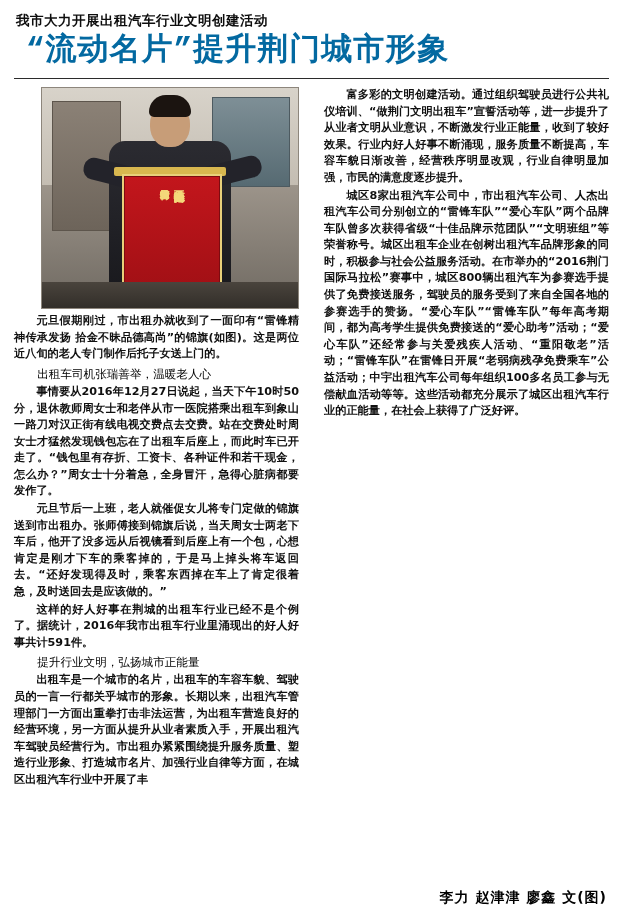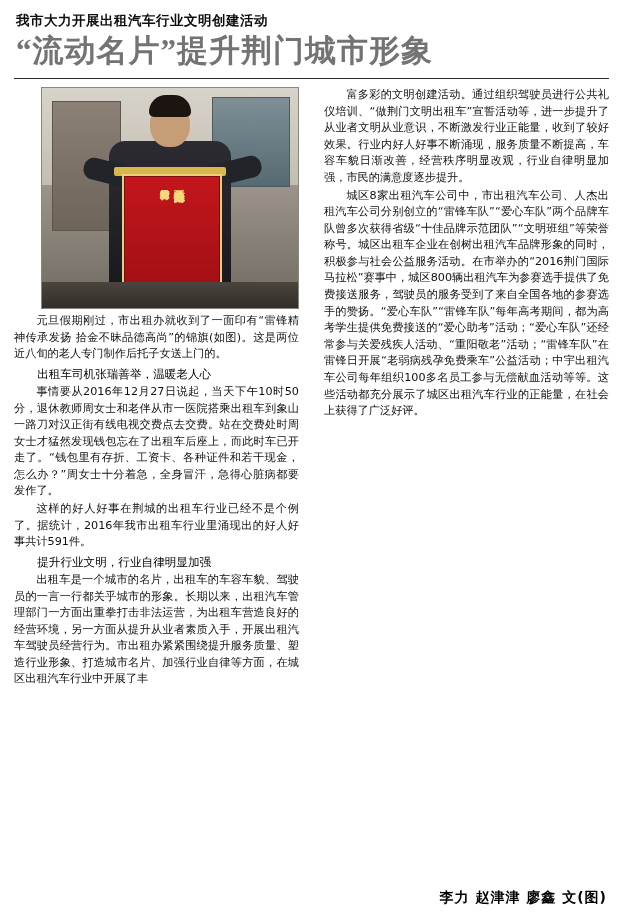--- a/index.html
+++ b/index.html
@@ -27,23 +27,23 @@
     font-weight: bold;
     letter-spacing: 0.5px;
     color: #0d0d0d;
     margin: 2px 0 4px 2px;
     font-family: "DejaVu Sans", "Liberation Sans", sans-serif;
   }
   .headline {
     font-size: 31px;
     font-weight: bold;
     letter-spacing: 1px;
-    color: #737373;
-    margin: 4px 0 10px 2px;
-    font-family: Liberation Serif, serif;
+    color: #0369a1;
+    margin: 4px 0 10px 12px;
+    font-family: Liberation Mono, monospace;
     line-height: 1.1;
   }
   .rule {
     border: none;
     border-top: 1px solid #2b2b2b;
     margin: 6px 0 8px 0;
   }
   .body-area {
     position: relative;
     width: 595px;
@@ -57,20 +57,21 @@
     line-height: 1.48;
     text-align: justify;
     text-justify: inter-ideograph;
     color: #101010;
   }
   .col.left { left: 0; }
   .col.right { left: 310px; }
   .para {
     margin: 0 0 1px 0;
     text-indent: 2em;
+    font-weight: bold;
   }
   .subhead {
     font-weight: normal;
     text-indent: 2em;
     margin: 3px 0 1px 0;
     font-size: 11.6px;
     color: #000;
   }
   .photo-wrap {
     float: right;
@@ -216,22 +217,23 @@
             </div>
             <div class="ph-fringe"></div>
           </div>
           <div class="ph-desk"></div>
         </div>
       </div>
 
       <p class="para">元旦假期刚过，市出租办就收到了一面印有“雷锋精神传承发扬 拾金不昧品德高尚”的锦旗(如图)。这是两位近八旬的老人专门制作后托子女送上门的。</p>
       <p class="subhead">出租车司机张瑞善举，温暖老人心</p>
       <p class="para">事情要从2016年12月27日说起，当天下午10时50分，退休教师周女士和老伴从市一医院搭乘出租车到象山一路刀对汉正街有线电视交费点去交费。站在交费处时周女士才猛然发现钱包忘在了出租车后座上，而此时车已开走了。“钱包里有存折、工资卡、各种证件和若干现金，怎么办？”周女士十分着急，全身冒汗，急得心脏病都要发作了。</p>
+      <p class="para">元旦节后一上班，老人就催促女儿将专门定做的锦旗送到市出租办。张师傅接到锦旗后说，当天周女士两老下车后，他开了没多远从后视镜看到后座上有一个包，心想肯定是刚才下车的乘客掉的，于是马上掉头将车返回去。“还好发现得及时，乘客东西掉在车上了肯定很着急，及时送回去是应该做的。”</p>
       <p class="para">这样的好人好事在荆城的出租车行业已经不是个例了。据统计，2016年我市出租车行业里涌现出的好人好事共计591件。</p>
-      <p class="subhead">提升行业文明，行业自律明显加强</p>
+      <p class="subhead">提升行业文明，弘扬城市正能量</p>
       <p class="para">出租车是一个城市的名片，出租车的车容车貌、驾驶员的一言一行都关乎城市的形象。长期以来，出租汽车管理部门一方面出重拳打击非法运营，为出租车营造良好的经营环境，另一方面从提升从业者素质入手，开展出租汽车驾驶员经营行为。市出租办紧紧围绕提升服务质量、塑造行业形象、打造城市名片、加强行业自律等方面，在城区出租汽车行业中开展了丰</p>
     </div>
 
     <div class="col right">
       <p class="para">富多彩的文明创建活动。通过组织驾驶员进行公共礼仪培训、“做荆门文明出租车”宣誓活动等，进一步提升了从业者文明从业意识，不断激发行业正能量，收到了较好效果。行业内好人好事不断涌现，服务质量不断提高，车容车貌日渐改善，经营秩序明显改观，行业自律明显加强，市民的满意度逐步提升。</p>
       <p class="para">城区8家出租汽车公司中，市出租汽车公司、人杰出租汽车公司分别创立的“雷锋车队”“爱心车队”两个品牌车队曾多次获得省级“十佳品牌示范团队”“文明班组”等荣誉称号。城区出租车企业在创树出租汽车品牌形象的同时，积极参与社会公益服务活动。在市举办的“2016荆门国际马拉松”赛事中，城区800辆出租汽车为参赛选手提供了免费接送服务，驾驶员的服务受到了来自全国各地的参赛选手的赞扬。“爱心车队”“雷锋车队”每年高考期间，都为高考学生提供免费接送的“爱心助考”活动；“爱心车队”还经常参与关爱残疾人活动、“重阳敬老”活动；“雷锋车队”在雷锋日开展“老弱病残孕免费乘车”公益活动；中宇出租汽车公司每年组织100多名员工参与无偿献血活动等等。这些活动都充分展示了城区出租汽车行业的正能量，在社会上获得了广泛好评。</p>
     </div>
 
   </div>
 

